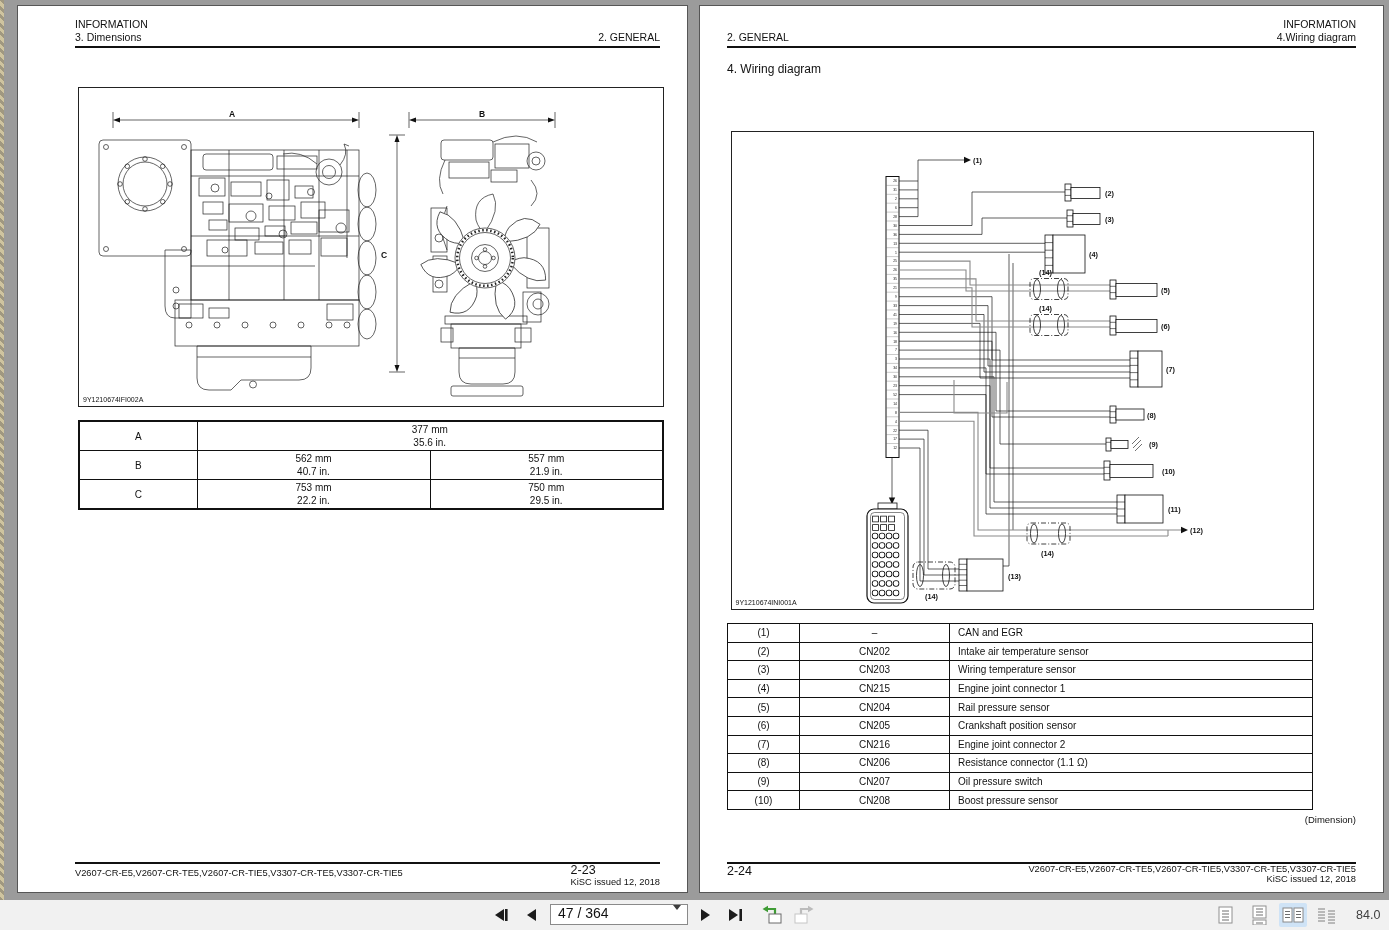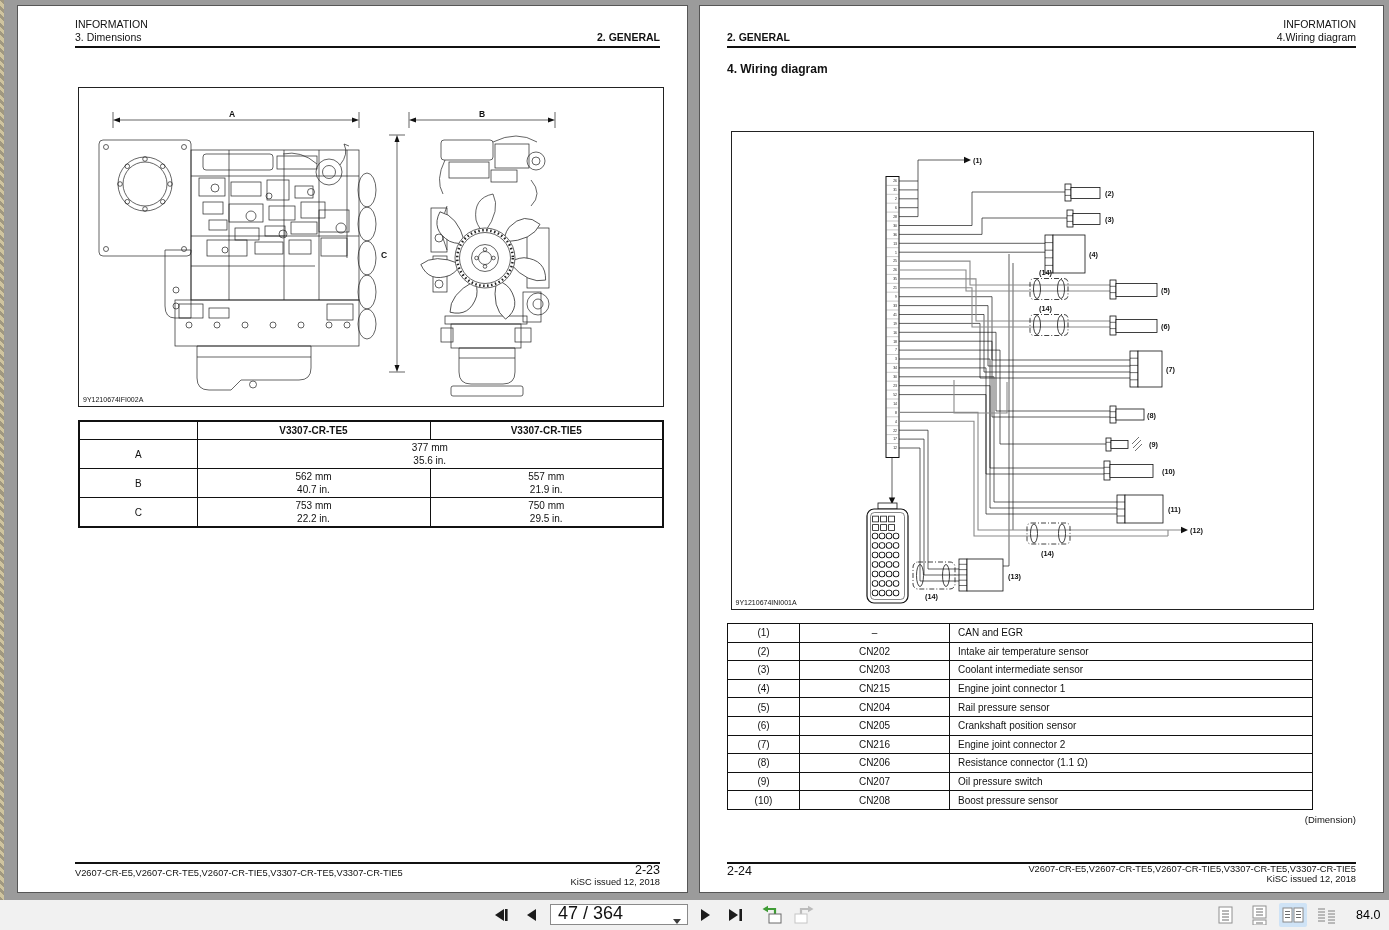--- a/index.html
+++ b/index.html
@@ -3,43 +3,43 @@
 <meta charset="utf-8">
 <style>
   html,body{margin:0;padding:0}
   body{width:1389px;height:930px;overflow:hidden;background:#9b9b9b;font-family:"Liberation Sans",sans-serif;position:relative;color:#111}
   .edge-strip{position:absolute;left:0;top:0;width:4px;height:930px;background:repeating-linear-gradient(45deg,#cfc49f 0 3px,#a09880 3px 6px)}
   .page{position:absolute;top:5px;height:888px;background:#fff;border:1px solid #565656;box-sizing:border-box}
   #left-page{left:17px;width:671px}
   #right-page{left:699px;width:685px}
   .abs{position:absolute}
   .hdr-small{font-size:10.5px;line-height:13px}
-  .bold{font-weight:bold}
+  .bold{font-weight:normal}
   .rule2{position:absolute;height:2px;background:#111}
   .rule1{position:absolute;height:1.5px;background:#111}
   .figbox{position:absolute;border:1px solid #222;background:#fff}
   
   table{border-collapse:collapse;table-layout:fixed}
   .dim-table{width:584px;font-size:10px;border:2px solid #111}
   .dim-table th,.dim-table td{border:1px solid #111;text-align:center;padding:0;font-weight:normal}
   .dim-table th{height:17px;font-weight:bold;font-size:10px}
   .dim-table td{height:28px;line-height:13px}
   .conn-table{width:585px;font-size:10px;border:1.5px solid #111}
   .conn-table td{border:1px solid #111;height:17.6px;text-align:center;padding:0}
   .conn-table td.desc{text-align:left;padding-left:8px}
   .footer-small{font-size:9.3px}
   .pageno{font-size:12.5px}
   
   #toolbar{position:absolute;left:0;top:900px;width:1389px;height:30px;background:#f1f1f1}
   .navbtn{position:absolute;top:5px;width:24px;height:20px;display:flex;align-items:center;justify-content:center}
-  .pagebox{position:absolute;left:550px;top:4px;width:138px;height:21px;background:#fff;border:1px solid #8a8a8a;display:flex;align-items:flex-end;font-size:18px;padding-left:7px;box-sizing:border-box}
+  .pagebox{position:absolute;left:550px;top:4px;width:138px;height:21px;background:#fff;border:1px solid #8a8a8a;display:flex;align-items:flex-start;font-size:14px;padding-left:7px;box-sizing:border-box}
   .caret{width:0;height:0;border-left:4px solid transparent;border-right:4px solid transparent;border-top:5px solid #3c3c3c;margin-left:auto;margin-right:6px}
   .viewbtn{position:absolute;top:3px;width:28px;height:24px;display:flex;align-items:center;justify-content:center;border-radius:2px}
   .viewbtn.sel{background:#cfe3f6}
-  .zoomlabel{position:absolute;left:1356px;top:8px;font-size:12.5px;color:#000000;white-space:nowrap}
+  .zoomlabel{position:absolute;left:1356px;top:8px;font-size:12.5px;color:#404040;white-space:nowrap}
   svg text{font-family:"Liberation Sans",sans-serif}
   .wlabel{font-weight:bold;font-size:7.3px;fill:#111}
   .pin{font-size:3.4px;fill:#111}
 </style>
 </head>
 <body>
 
 <div class="edge-strip"></div>
 
 <div class="page" id="left-page">
@@ -185,25 +185,20 @@
   </div>
 
   <div class="abs" style="left:60px;top:414px">
     <table class="dim-table">
       <colgroup>
           <col style="width:118px">
           <col style="width:233px">
           <col style="width:233px">
         </colgroup>
       <tbody>
-          <tr>
-        <th></th>
-        <th>V3307-CR-TE5</th>
-        <th>V3307-CR-TIE5</th>
-      </tr>
       <tr>
         <td>A</td>
         <td colspan="2">
           <div>377 mm</div>
           <div>35.6 in.</div>
         </td>
       </tr>
       <tr>
         <td>B</td>
         <td>
@@ -225,21 +220,21 @@
           <div>750 mm</div>
           <div>29.5 in.</div>
         </td>
       </tr>
     </tbody>
       </table>
   </div>
 
   <div class="rule1" style="left:57px;right:27px;top:856px"></div>
   <div class="abs footer-small" style="left:57px;top:862px">V2607-CR-E5,V2607-CR-TE5,V2607-CR-TIE5,V3307-CR-TE5,V3307-CR-TIE5</div>
-  <div class="abs" style="right:27px;top:857px;text-align:right">
+  <div class="abs" style="right:27px;top:857px;">
     <div class="pageno">2-23</div>
     <div class="footer-small">KiSC issued 12, 2018</div>
   </div>
 </div>
 
 <div class="page" id="right-page">
   <div class="abs hdr-small bold" style="left:27px;top:25px">2. GENERAL</div>
   <div class="abs hdr-small" style="right:27px;top:12px;text-align:right">
     <div>INFORMATION</div>
     <div>4.Wiring diagram</div>
@@ -380,21 +375,21 @@
             <td class="desc">CAN and EGR</td>
           </tr>
       <tr>
             <td>(2)</td>
             <td>CN202</td>
             <td class="desc">Intake air temperature sensor</td>
           </tr>
       <tr>
             <td>(3)</td>
             <td>CN203</td>
-            <td class="desc">Coolant intermediate sensor</td>
+            <td class="desc">Wiring temperature sensor</td>
           </tr>
       <tr>
             <td>(4)</td>
             <td>CN215</td>
             <td class="desc">Engine joint connector 1</td>
           </tr>
       <tr>
             <td>(5)</td>
             <td>CN204</td>
             <td class="desc">Rail pressure sensor</td>

